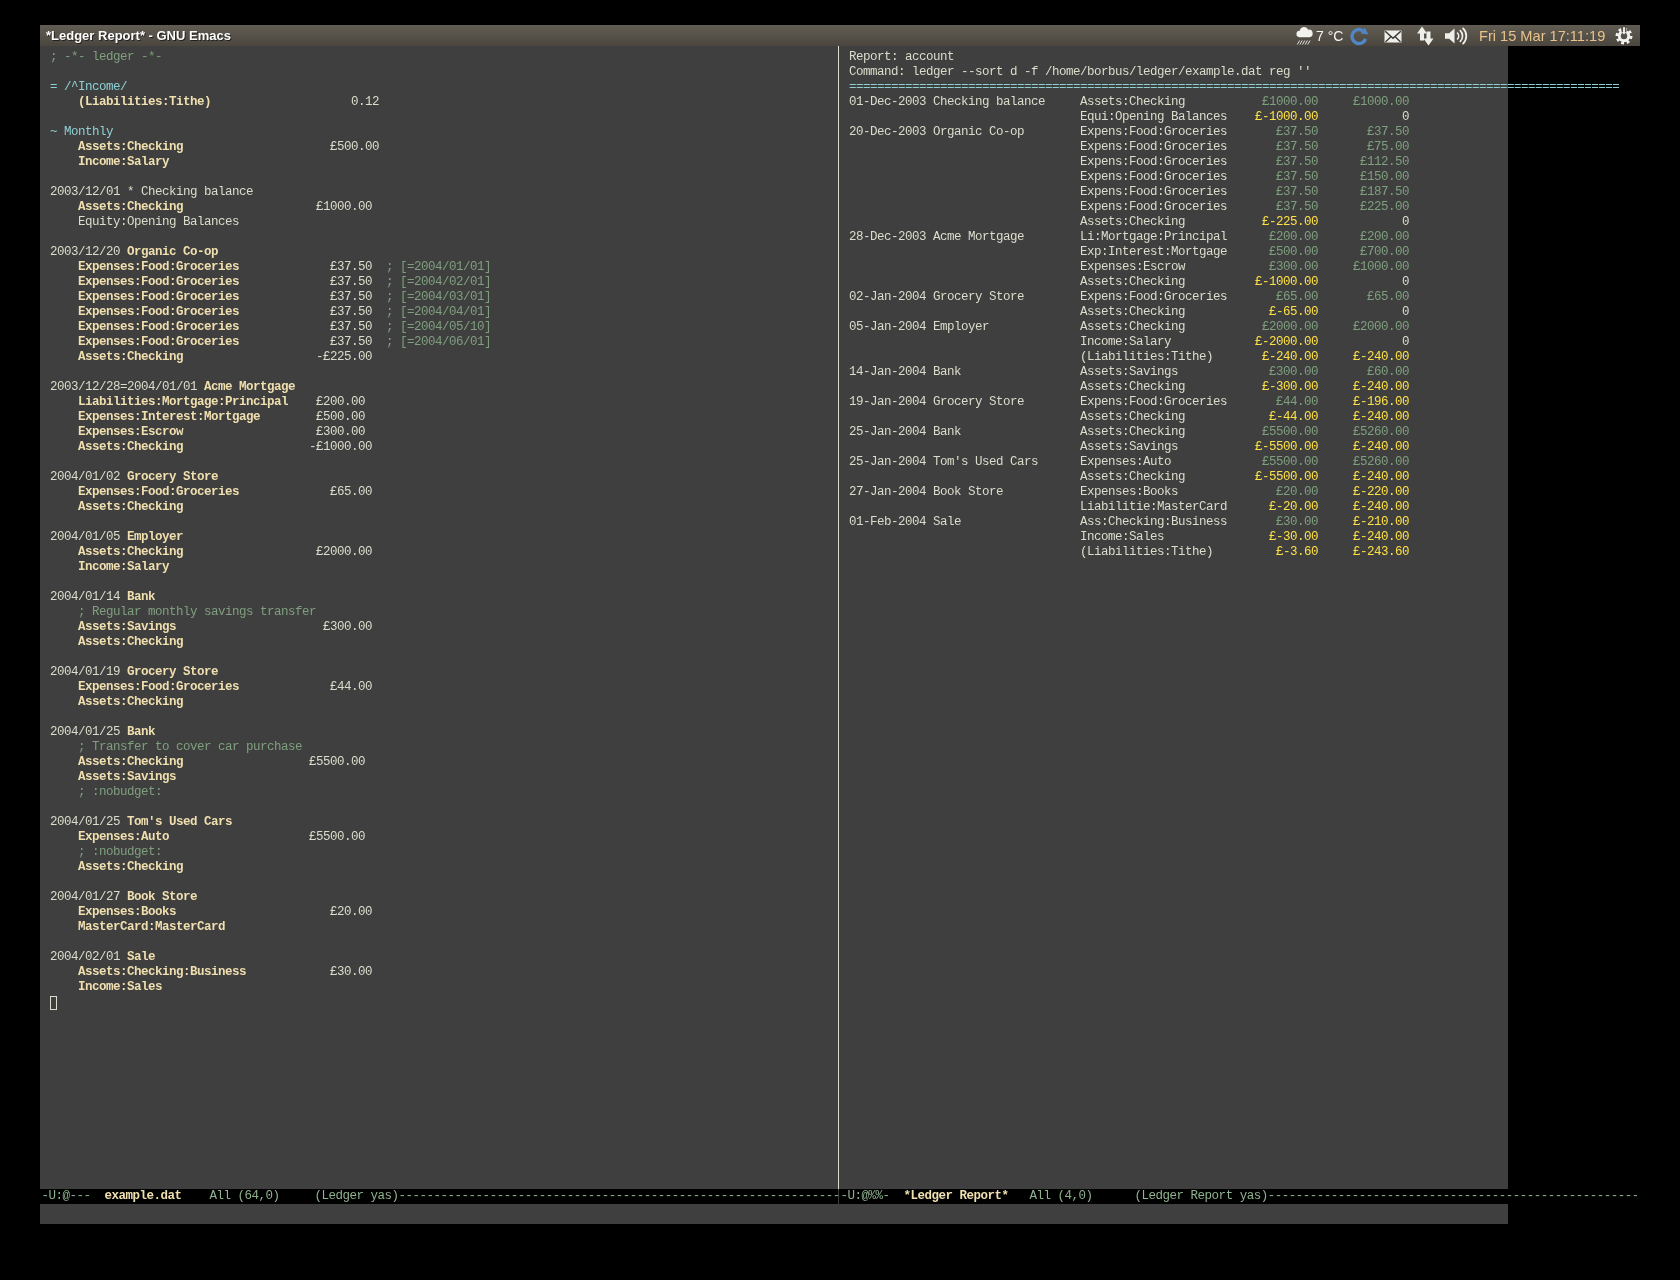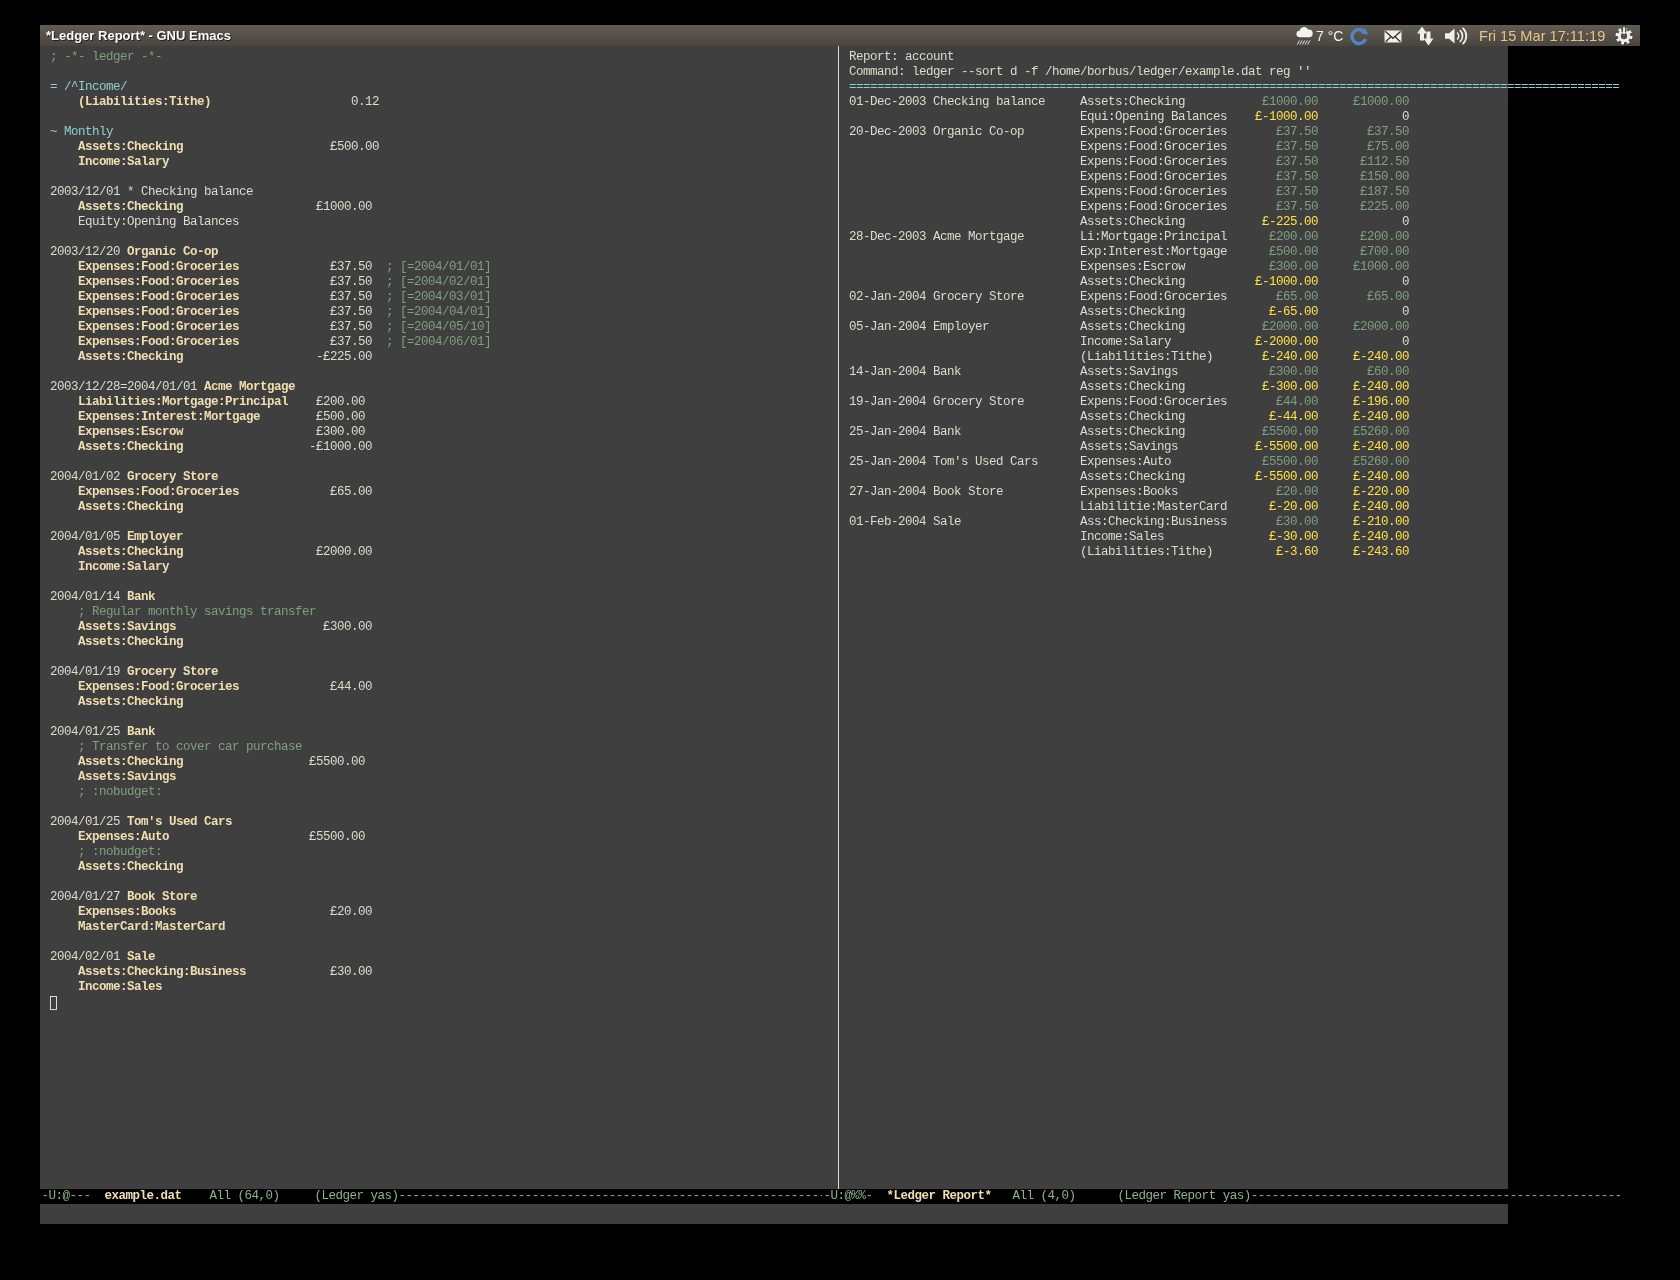--- a/index.html
+++ b/index.html
@@ -13,21 +13,21 @@
 .r{color:#fde047}
 #lwin{left:10px;top:24.5px}
 #rwin{left:809px;top:24.5px}
 #vdiv{position:absolute;left:798px;top:21px;width:1px;height:1143px;background:#dcdccc}
 .mline{position:absolute;top:1164px;height:15px;background:#000000;overflow:hidden}
 .mline pre{position:absolute;top:0;left:1.5px;line-height:15px}
 .ml1{color:#8fb28f}
 .mly{color:#f0dfaf;font-weight:bold}
 .mlg{color:#8fb28f}
 #mlL{left:0;width:798px}
-#mlR{left:782px;width:798px}
+#mlR{left:799px;width:798px}
 #cursor{position:absolute;left:10px;top:970.5px;width:7px;height:14px;border:1px solid #dcdccc}
 </style></head><body>
 <div id="frame">
 <div id="tbar">
       <span class="t">*Ledger Report* - GNU Emacs</span>
       <svg width="360" height="22" viewBox="0 0 360 22" style="position:absolute;right:0;top:0">
 <g fill="#f2f2ee">
  <path d="M19.5 12.2 a3.2 3.2 0 0 1 .3-6.4 a4.4 4.4 0 0 1 8.4-1.1 a3.4 3.4 0 0 1 1.3 7.5 z"></path>
  <g stroke="#f2f2ee" stroke-width="0.9">
   <line x1="17.3" y1="19.5" x2="19.6" y2="15.5"></line>

